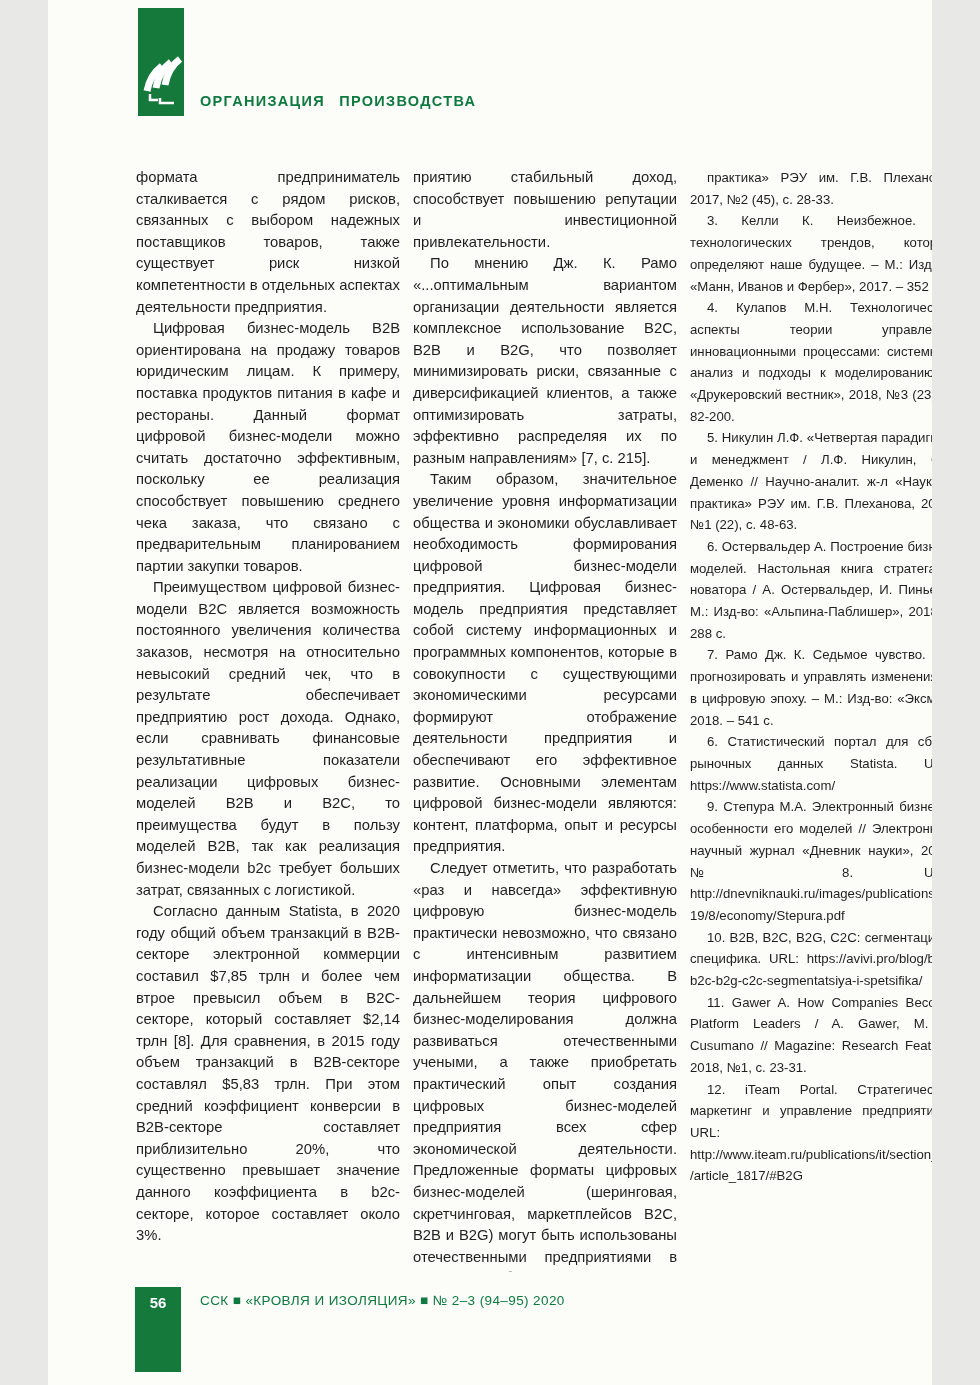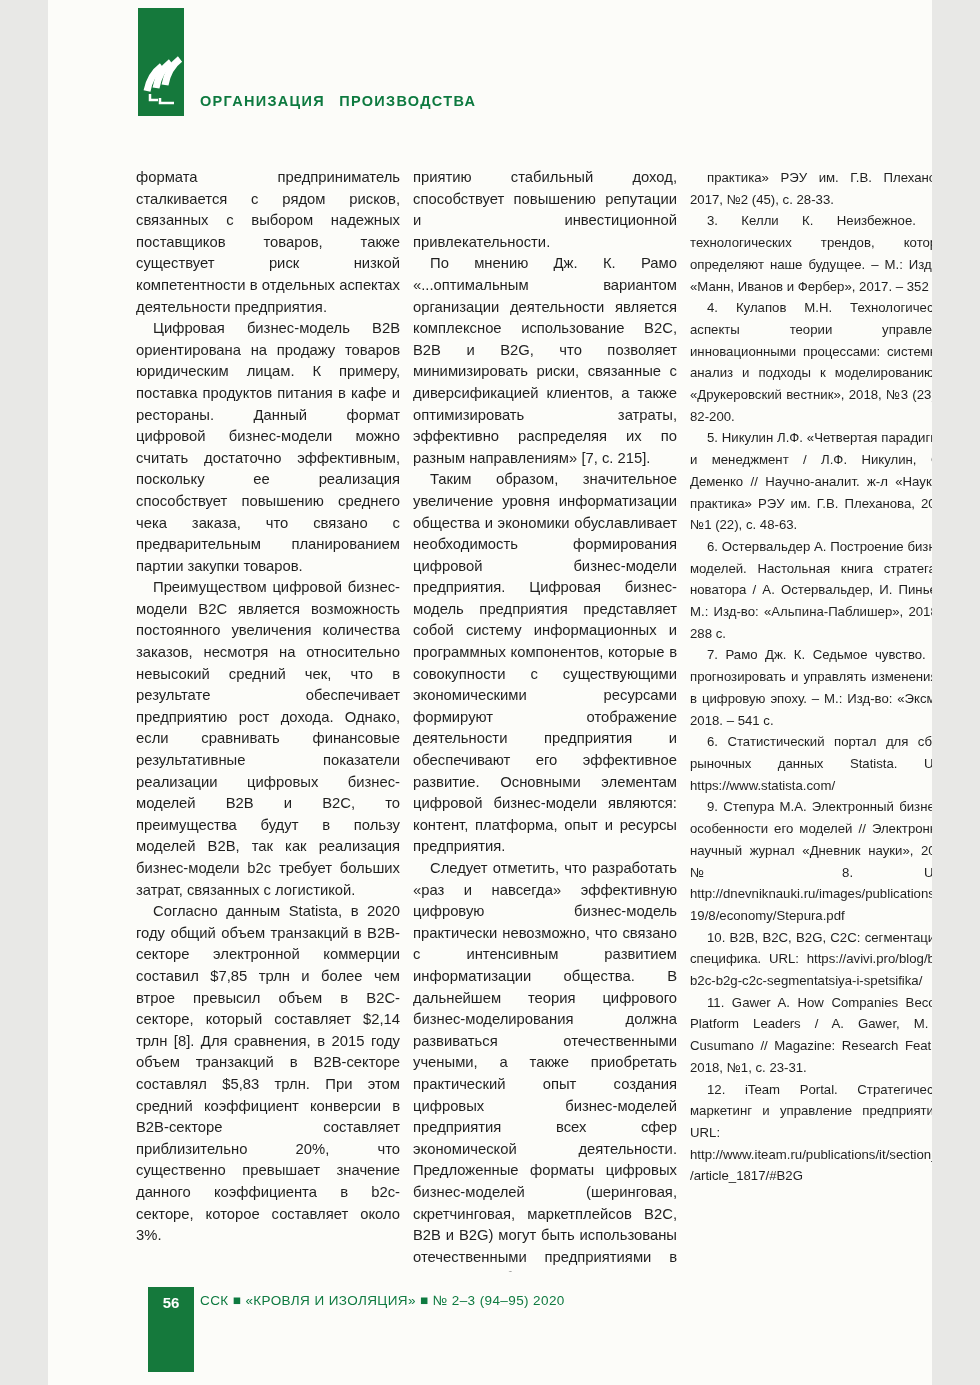--- a/index.html
+++ b/index.html
@@ -36,21 +36,21 @@
     text-indent:17px;color:#1f1f1f;
   }
   .cont{text-indent:0;}
   .ref{
     font-size:13.2px;line-height:21.7px;text-align:justify;
     text-indent:17px;color:#1f1f1f;
     word-break:break-word;
   }
   
   .footer-block{
-    position:absolute;left:100px;top:1287px;width:46px;height:85px;
+    position:absolute;left:87px;top:1287px;width:46px;height:85px;
     background:#15793c;color:#ffffff;
     font-size:15px;font-weight:bold;text-align:center;
     padding-top:7px;box-sizing:border-box;
   }
   .footer-line{
     position:absolute;left:152px;top:1293px;
     font-size:13.5px;color:#0e7a40;letter-spacing:0.4px;
     white-space:nowrap;
   }
 </style>

